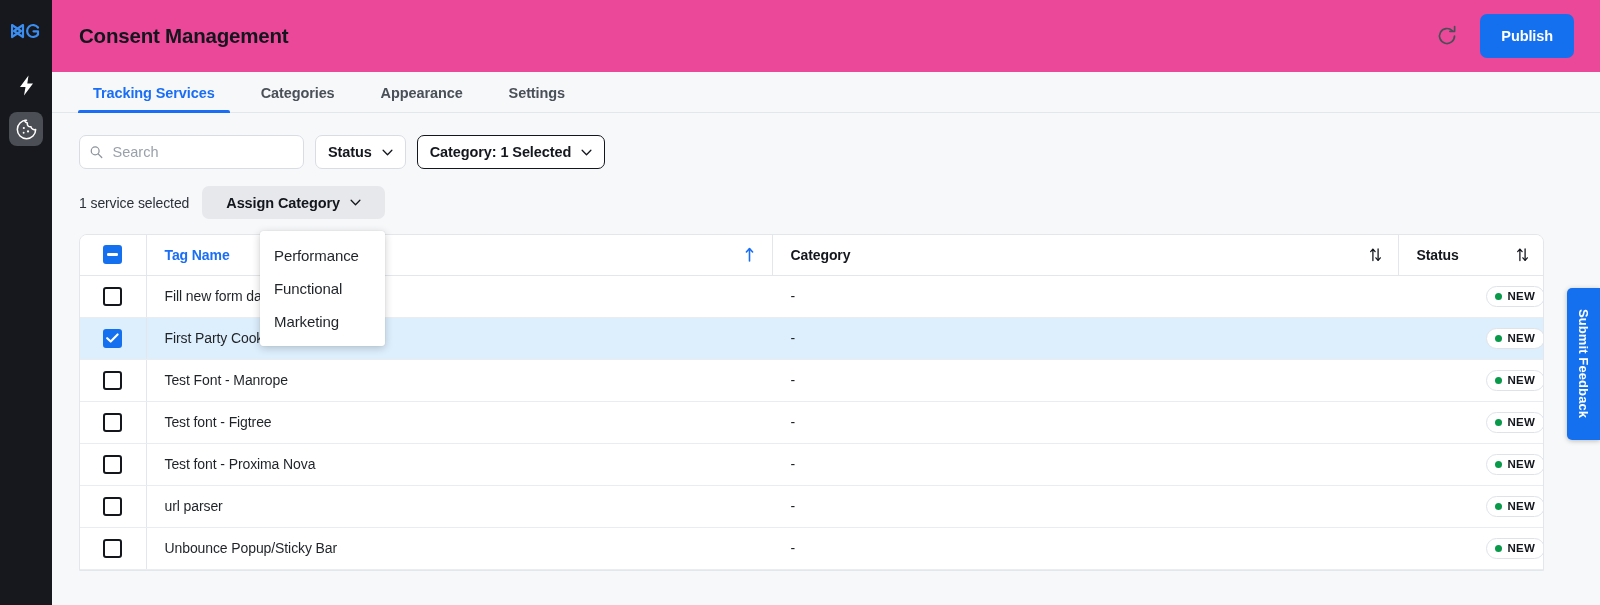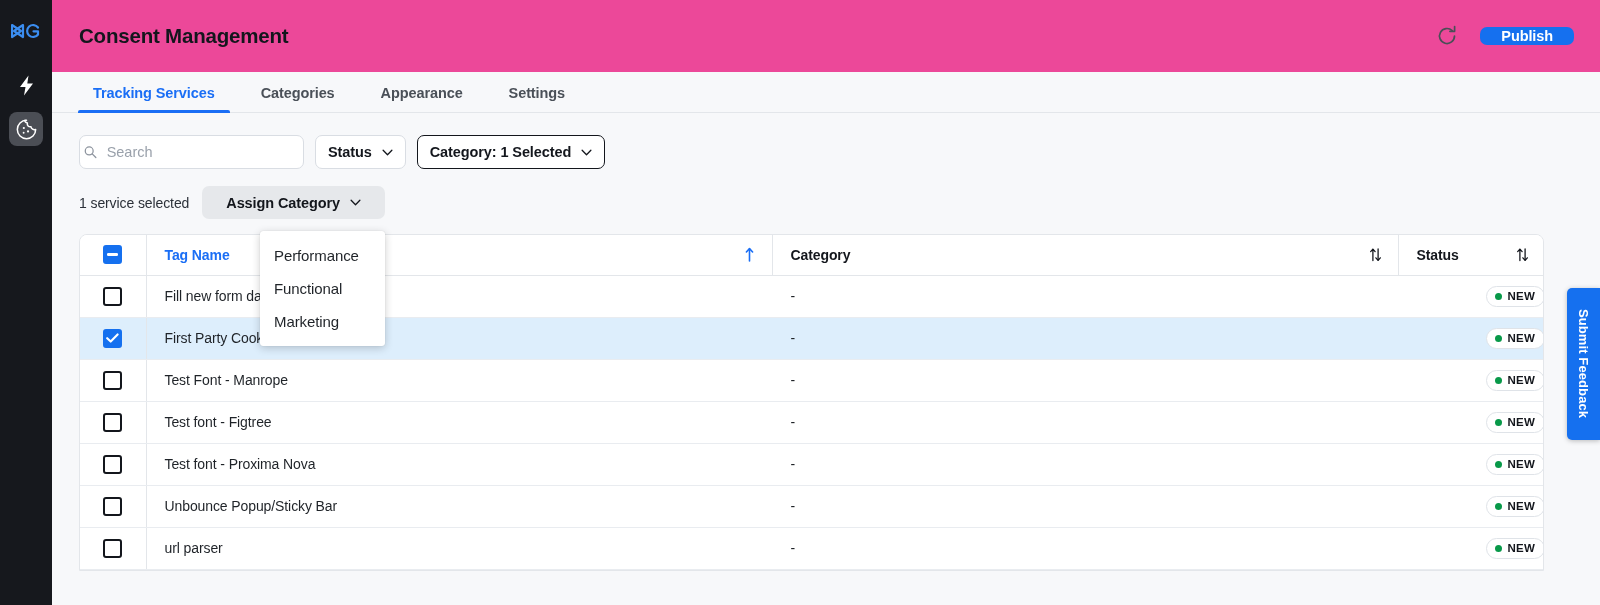--- a/index.html
+++ b/index.html
@@ -35,21 +35,21 @@
     height: 72px; background: #ec4899;
     display: flex; align-items: center;
     padding: 0 26px 0 27px;
   }
   .page-title { font-size: 20.5px; font-weight: bold; color: #13161c; letter-spacing: -0.2px; }
   .topbar-right { margin-left: auto; display: flex; align-items: center; gap: 22px; }
   .refresh-icon { width: 22px; height: 22px; cursor: pointer; color: #4a4f57; display:block; }
   .publish-btn {
     background: #1570ef; color: #fff; border: none; border-radius: 7px;
     font-size: 14.5px; font-weight: bold; font-family: "Liberation Sans", sans-serif;
-    padding: 0 21px; height: 18px; cursor: pointer; letter-spacing: -0.1px;
+    padding: 0 21px; height: 44px; cursor: pointer; letter-spacing: -0.1px;
   }
 
   
   .tabs {
     display: flex; gap: 16px; padding-left: 27px;
     border-bottom: 1px solid #e3e6ea; background: #f7f8fa;
     height: 41px; align-items: flex-end;
   }
   .tab {
     font-size: 14.5px; font-weight: bold; color: #4a5058;
@@ -61,21 +61,21 @@
   .tab.active::after {
     content:""; position: absolute; left: 0; right: 0; bottom: -1px;
     height: 3px; background: #1a6ef5; border-radius: 2px 2px 0 0;
   }
 
   
   .filters { display: flex; align-items: center; gap: 11px; padding: 22px 0 0 27px; }
   .search-box {
     width: 225px; height: 34px; background: #fff;
     border: 1px solid #d9dde3; border-radius: 7px;
-    display: flex; align-items: center; padding: 0 4px; gap: 8px;
+    display: flex; align-items: center; padding: 0 10px; gap: 8px;
   }
   .search-box input {
     border: none; outline: none; font-size: 14.5px; width: 100%;
     font-family: "Liberation Sans", sans-serif; color: #13161c; background: transparent;
   }
   .search-box input::placeholder { color: #9aa1ab; }
   .filter-btn {
     height: 34px; background: #fff; border: 1px solid #d9dde3; border-radius: 7px;
     display: flex; align-items: center; gap: 10px; padding: 0 12px;
     font-size: 14.5px; font-weight: bold; color: #13161c; cursor: pointer;
@@ -347,30 +347,30 @@
               <td class="cb-col"><span class="cb"></span></td>
               <td>Test font - Proxima Nova</td>
               <td class="cat-cell">-</td>
               <td class="status-cell"><span class="badge">
                   <span class="dot"></span>
                   <span>NEW</span>
                 </span></td>
             </tr>
             <tr>
               <td class="cb-col"><span class="cb"></span></td>
+              <td>url parser</td>
+              <td class="cat-cell">-</td>
+              <td class="status-cell"><span class="badge">
+                  <span class="dot"></span>
+                  <span>NEW</span>
+                </span></td>
+            </tr>
+            <tr>
+              <td class="cb-col"><span class="cb"></span></td>
               <td>Unbounce Popup/Sticky Bar</td>
-              <td class="cat-cell">-</td>
-              <td class="status-cell"><span class="badge">
-                  <span class="dot"></span>
-                  <span>NEW</span>
-                </span></td>
-            </tr>
-            <tr>
-              <td class="cb-col"><span class="cb"></span></td>
-              <td>url parser</td>
               <td class="cat-cell">-</td>
               <td class="status-cell"><span class="badge">
                   <span class="dot"></span>
                   <span>NEW</span>
                 </span></td>
             </tr>
           </tbody>
       </table>
     </div>
 

